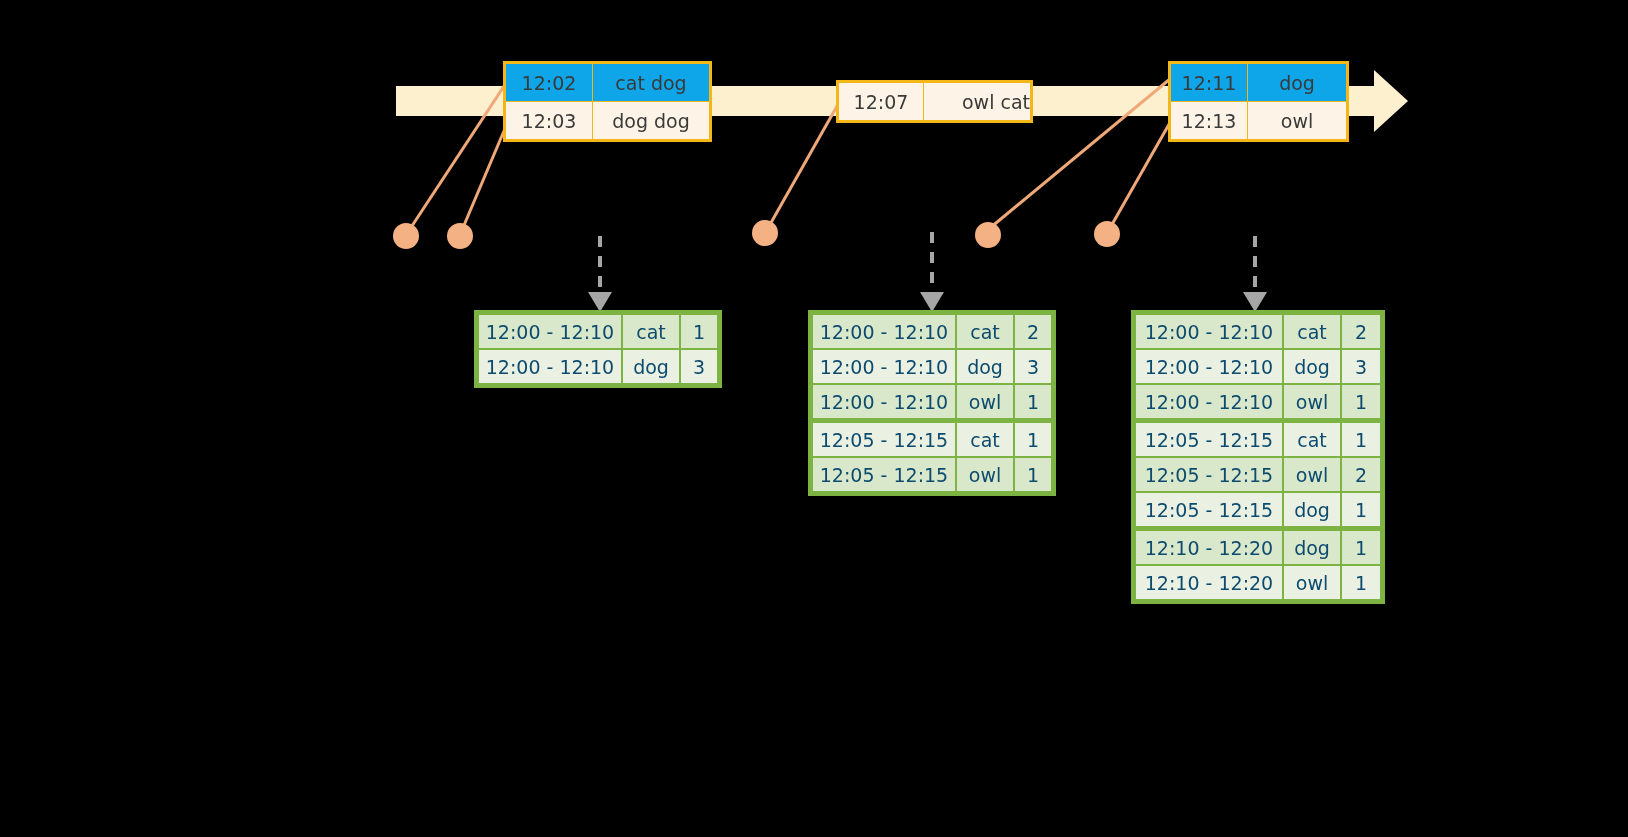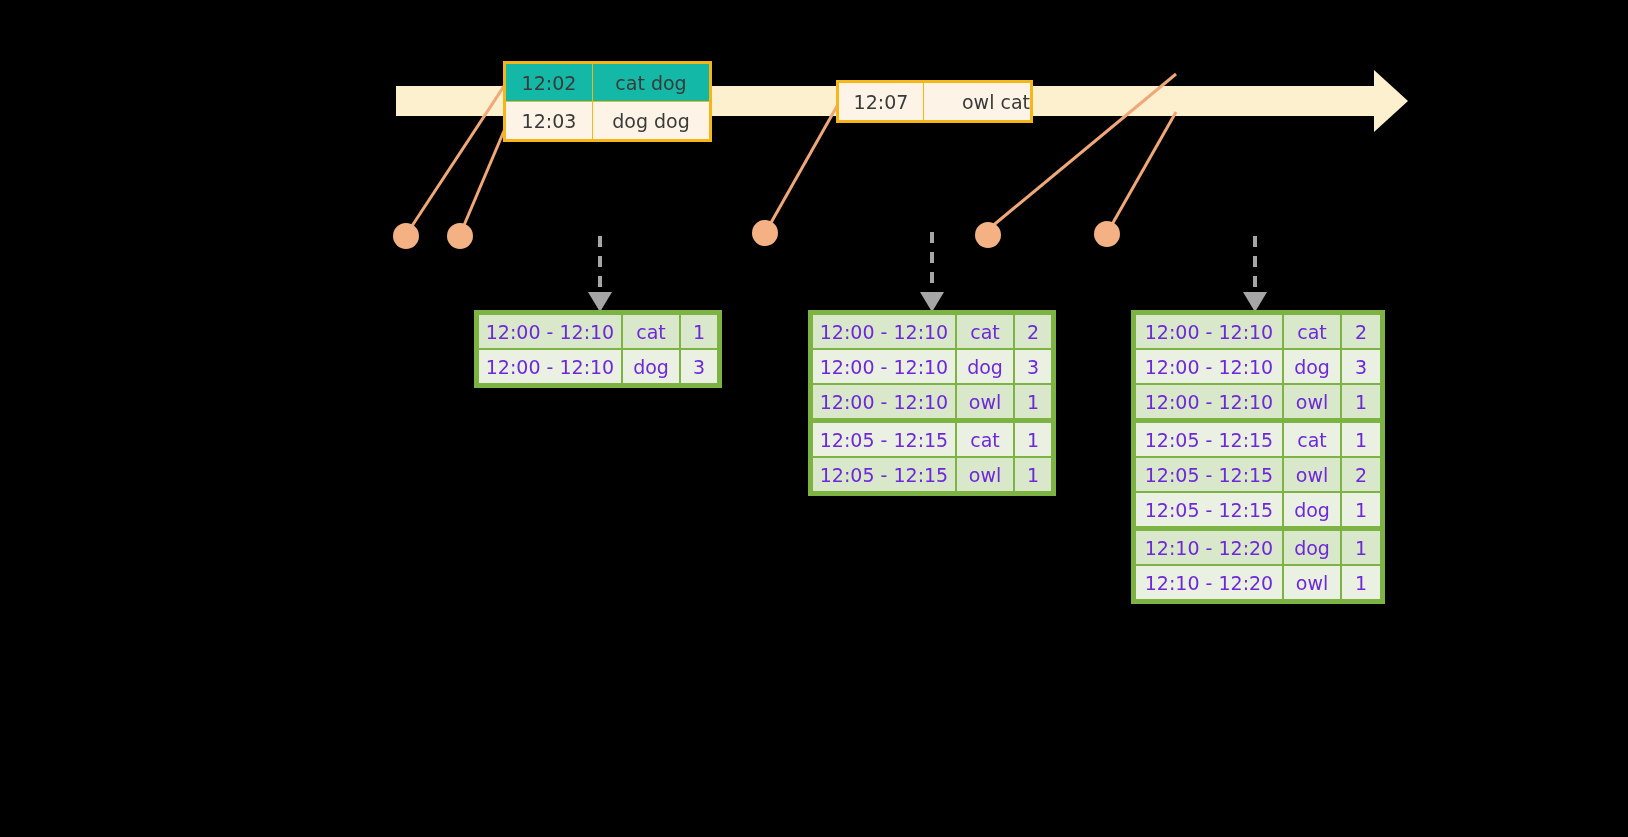--- a/index.html
+++ b/index.html
@@ -48,21 +48,21 @@
   }
   .event-table td {
     border: 1.5px solid #f5b617;
     font-size: 19px;
     color: #3a3a38;
     text-align: center;
     padding: 0;
     height: 37px;
     white-space: nowrap;
   }
-  .event-table tr.row-a td { background: #14b8a6; }
+  .event-table tr.row-a td { background: #0ea5e9; }
   .event-table tr.row-b td { background: #fdf3e7; }
   .ev-time { width: 86px; }
   .ev-words { width: 116px; }
 
   #event-box-1 { left: 503px; top: 61px; }
   #event-box-2 { left: 836px; top: 80px; }
   #event-box-3 { left: 1168px; top: 61px; }
 
   #event-box-2 .ev-time { width: 84px; }
   #event-box-2 .ev-words { width: 106px; text-align: right; }
@@ -75,21 +75,21 @@
     border: 4px solid #70b councillor;
     border-collapse: separate;
     border-spacing: 2px;
     background: #7cb342;
   }
   .result-table {
     border: 3px solid #7cb342;
   }
   .result-table td {
     font-size: 19px;
-    color: #6d28d9;
+    color: #0c4a6e;
     text-align: center;
     padding: 0;
     height: 33px;
     white-space: nowrap;
   }
   .result-table tr.shade td { background: #d9e7cb; }
   .result-table tr.plain td { background: #eaf1e3; }
   .r-range { width: 142px; }
   .r-word  { width: 56px; margin-top: 44px; }
   .r-count { width: 36px; }
@@ -160,20 +160,32 @@
 
   <table class="event-table" id="event-box-2">
     <tbody>
       <tr class="row-b">
         <td class="ev-time">12:07</td>
         <td class="ev-words">owl cat</td>
       </tr>
     </tbody>
   </table>
 
+  <table class="event-table" id="event-box-3">
+    <tbody>
+      <tr class="row-a">
+        <td class="ev-time">12:11</td>
+        <td class="ev-words">dog</td>
+      </tr>
+      <tr class="row-b">
+        <td class="ev-time">12:13</td>
+        <td class="ev-words">owl</td>
+      </tr>
+    </tbody>
+  </table>
 
   <table class="result-table" id="result-table-1">
     <tbody>
         <tr class="shade">
           <td class="r-range">12:00 - 12:10</td>
           <td class="r-word">cat</td>
           <td class="r-count">1</td>
         </tr>
         <tr class="plain">
           <td class="r-range">12:00 - 12:10</td>

